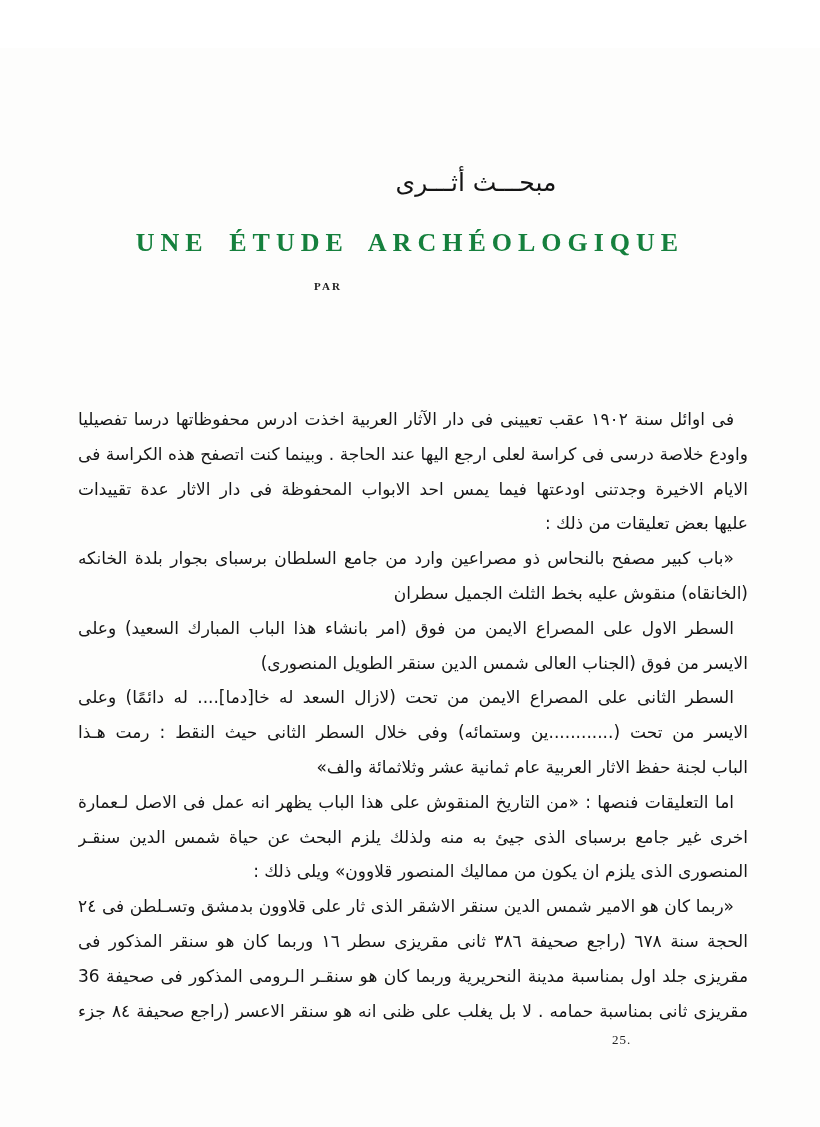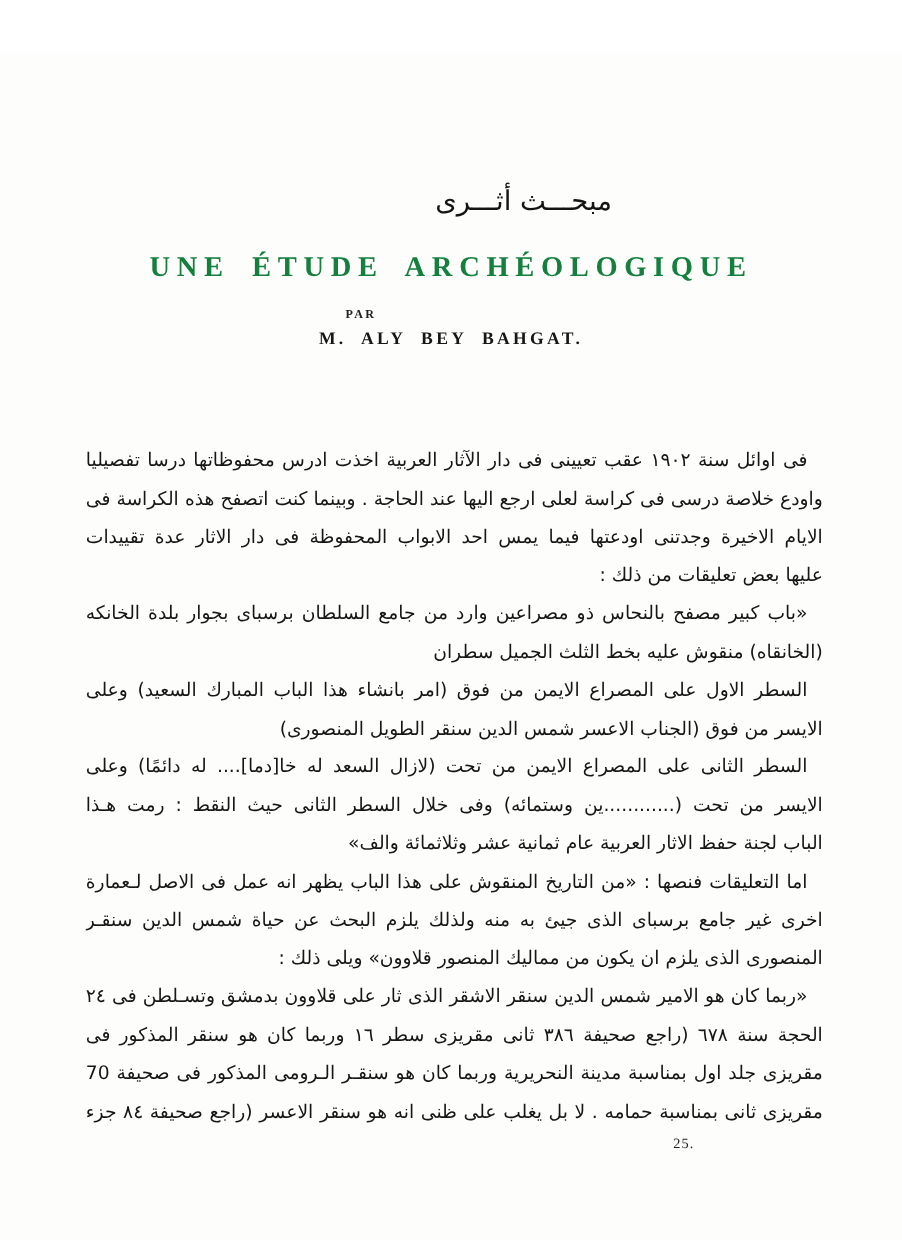--- a/index.html
+++ b/index.html
@@ -109,57 +109,56 @@
   }
 </style>
 </head>
 <body>
 
 <div class="page">
 
   <div class="arabic-title">مبحـــث أثـــرى</div>
   <div class="french-title">UNE ÉTUDE ARCHÉOLOGIQUE</div>
   <div class="byline">PAR</div>
-  <div class="author">M. ALY BEY BAHGAT.</div>
 
   <div class="body-text">
 
     <div class="para">
       <div class="line first">فى اوائل سنة ١٩٠٢ عقب تعيينى فى دار الآثار العربية اخذت ادرس محفوظاتها درسا تفصيليا</div>
       <div class="line">واودع خلاصة درسى فى كراسة لعلى ارجع اليها عند الحاجة . وبينما كنت اتصفح هذه الكراسة فى</div>
       <div class="line">الايام الاخيرة وجدتنى اودعتها فيما يمس احد الابواب المحفوظة فى دار الاثار عدة تقييدات وعلقت</div>
       <div class="line end">عليها بعض تعليقات من ذلك :</div>
     </div>
 
     <div class="para">
       <div class="line first">«باب كبير مصفح بالنحاس ذو مصراعين وارد من جامع السلطان برسباى بجوار بلدة الخانكه</div>
       <div class="line end">(الخانقاه) منقوش عليه بخط الثلث الجميل سطران</div>
     </div>
 
     <div class="para">
       <div class="line first">السطر الاول على المصراع الايمن من فوق (امر بانشاء هذا الباب المبارك السعيد) وعلى المصراع</div>
-      <div class="line end">الايسر من فوق (الجناب الاعسر شمس الدين سنقر الطويل المنصورى)</div>
+      <div class="line end">الايسر من فوق (الجناب العالى شمس الدين سنقر الطويل المنصورى)</div>
     </div>
 
     <div class="para">
       <div class="line first">السطر الثانى على المصراع الايمن من تحت (لازال السعد له خا[دما].... له دائمًا) وعلى المصراع</div>
       <div class="line">الايسر من تحت (............ين وستمائه) وفى خلال السطر الثانى حيث النقط : رمت هـذا</div>
       <div class="line end">الباب لجنة حفظ الاثار العربية عام ثمانية عشر وثلاثمائة والف»</div>
     </div>
 
     <div class="para">
       <div class="line first">اما التعليقات فنصها : «من التاريخ المنقوش على هذا الباب يظهر انه عمل فى الاصل لـعمارة</div>
       <div class="line">اخرى غير جامع برسباى الذى جيئ به منه ولذلك يلزم البحث عن حياة شمس الدين سنقـر</div>
       <div class="line end">المنصورى الذى يلزم ان يكون من مماليك المنصور قلاوون» ويلى ذلك :</div>
     </div>
 
     <div class="para">
       <div class="line first">«ربما كان هو الامير شمس الدين سنقر الاشقر الذى ثار على قلاوون بدمشق وتسـلطن فى ٢٤</div>
       <div class="line">الحجة سنة ٦٧٨ (راجع صحيفة ٣٨٦ ثانى مقريزى سطر ١٦ وربما كان هو سنقر المذكور فى صحيفة ٢٥٠</div>
-      <div class="line">مقريزى جلد اول بمناسبة مدينة النحريرية وربما كان هو سنقـر الـرومى المذكور فى صحيفة 70</div>
+      <div class="line">مقريزى جلد اول بمناسبة مدينة النحريرية وربما كان هو سنقـر الـرومى المذكور فى صحيفة 36</div>
       <div class="line">مقريزى ثانى بمناسبة حمامه . لا بل يغلب على ظنى انه هو سنقر الاعسر (راجع صحيفة ٨٤ جزء ثانى</div>
     </div>
 
   </div>
 
   <div class="signature">25.</div>
 
 </div>
 
 </body></html>

